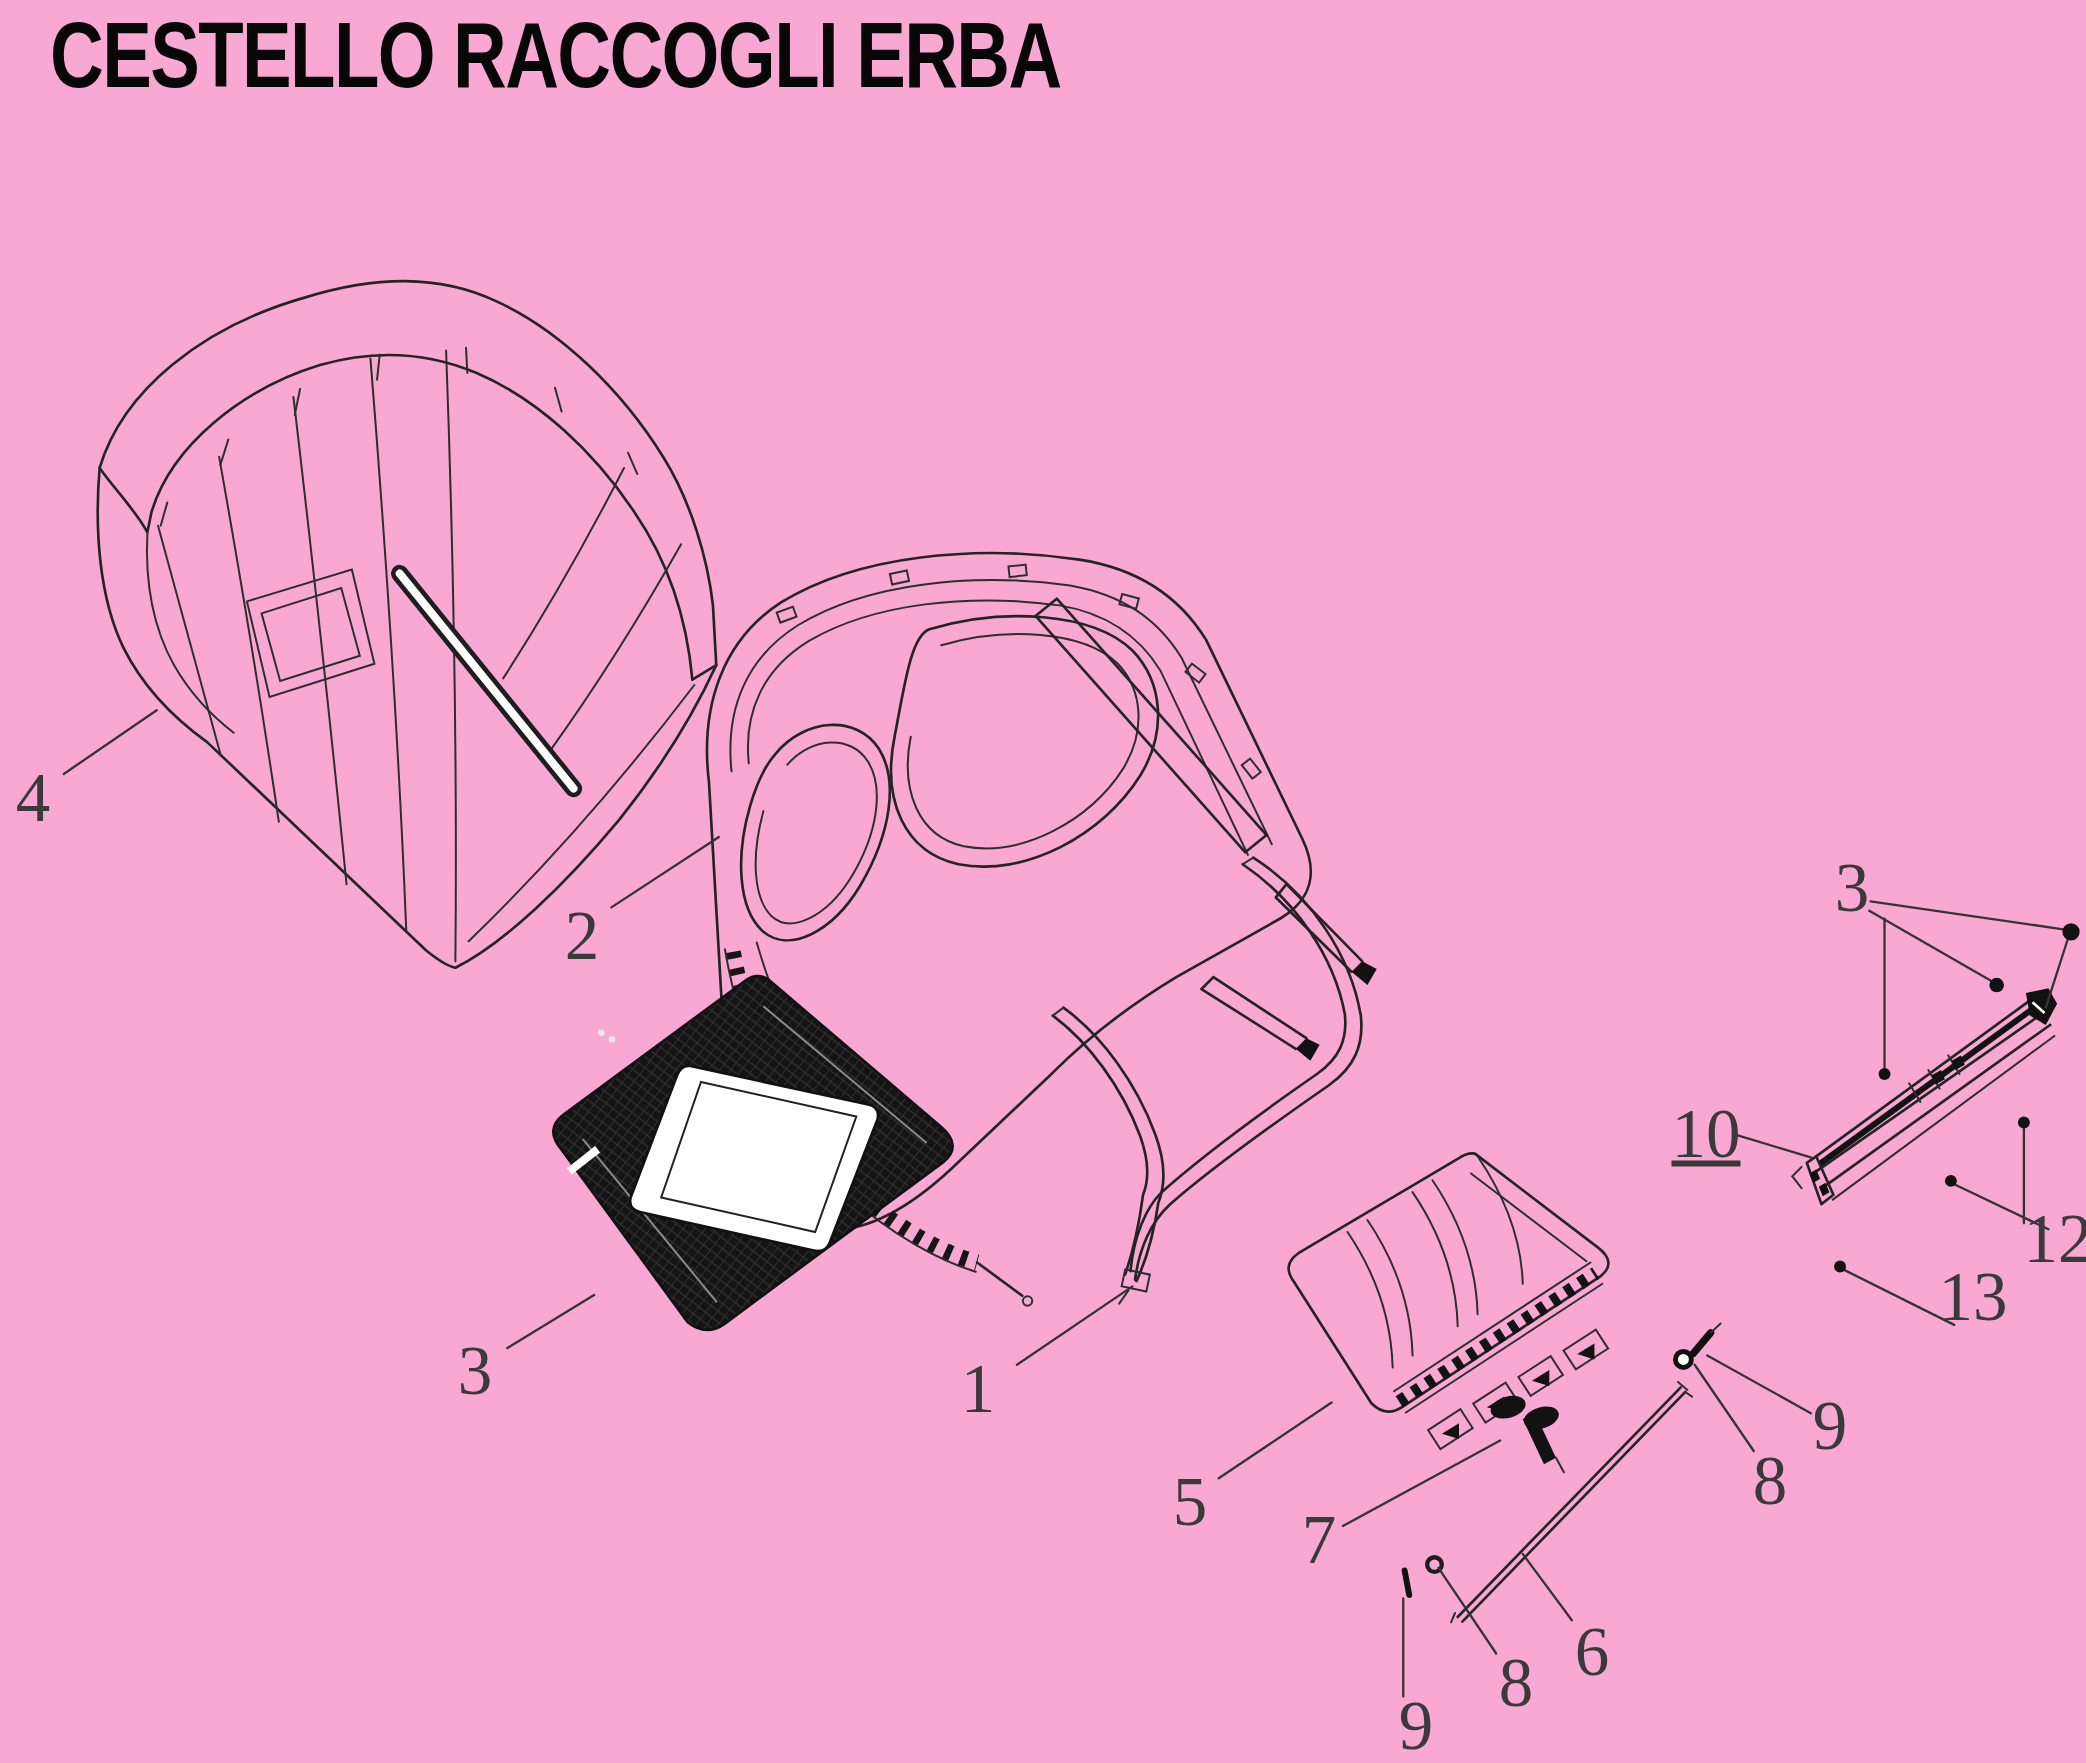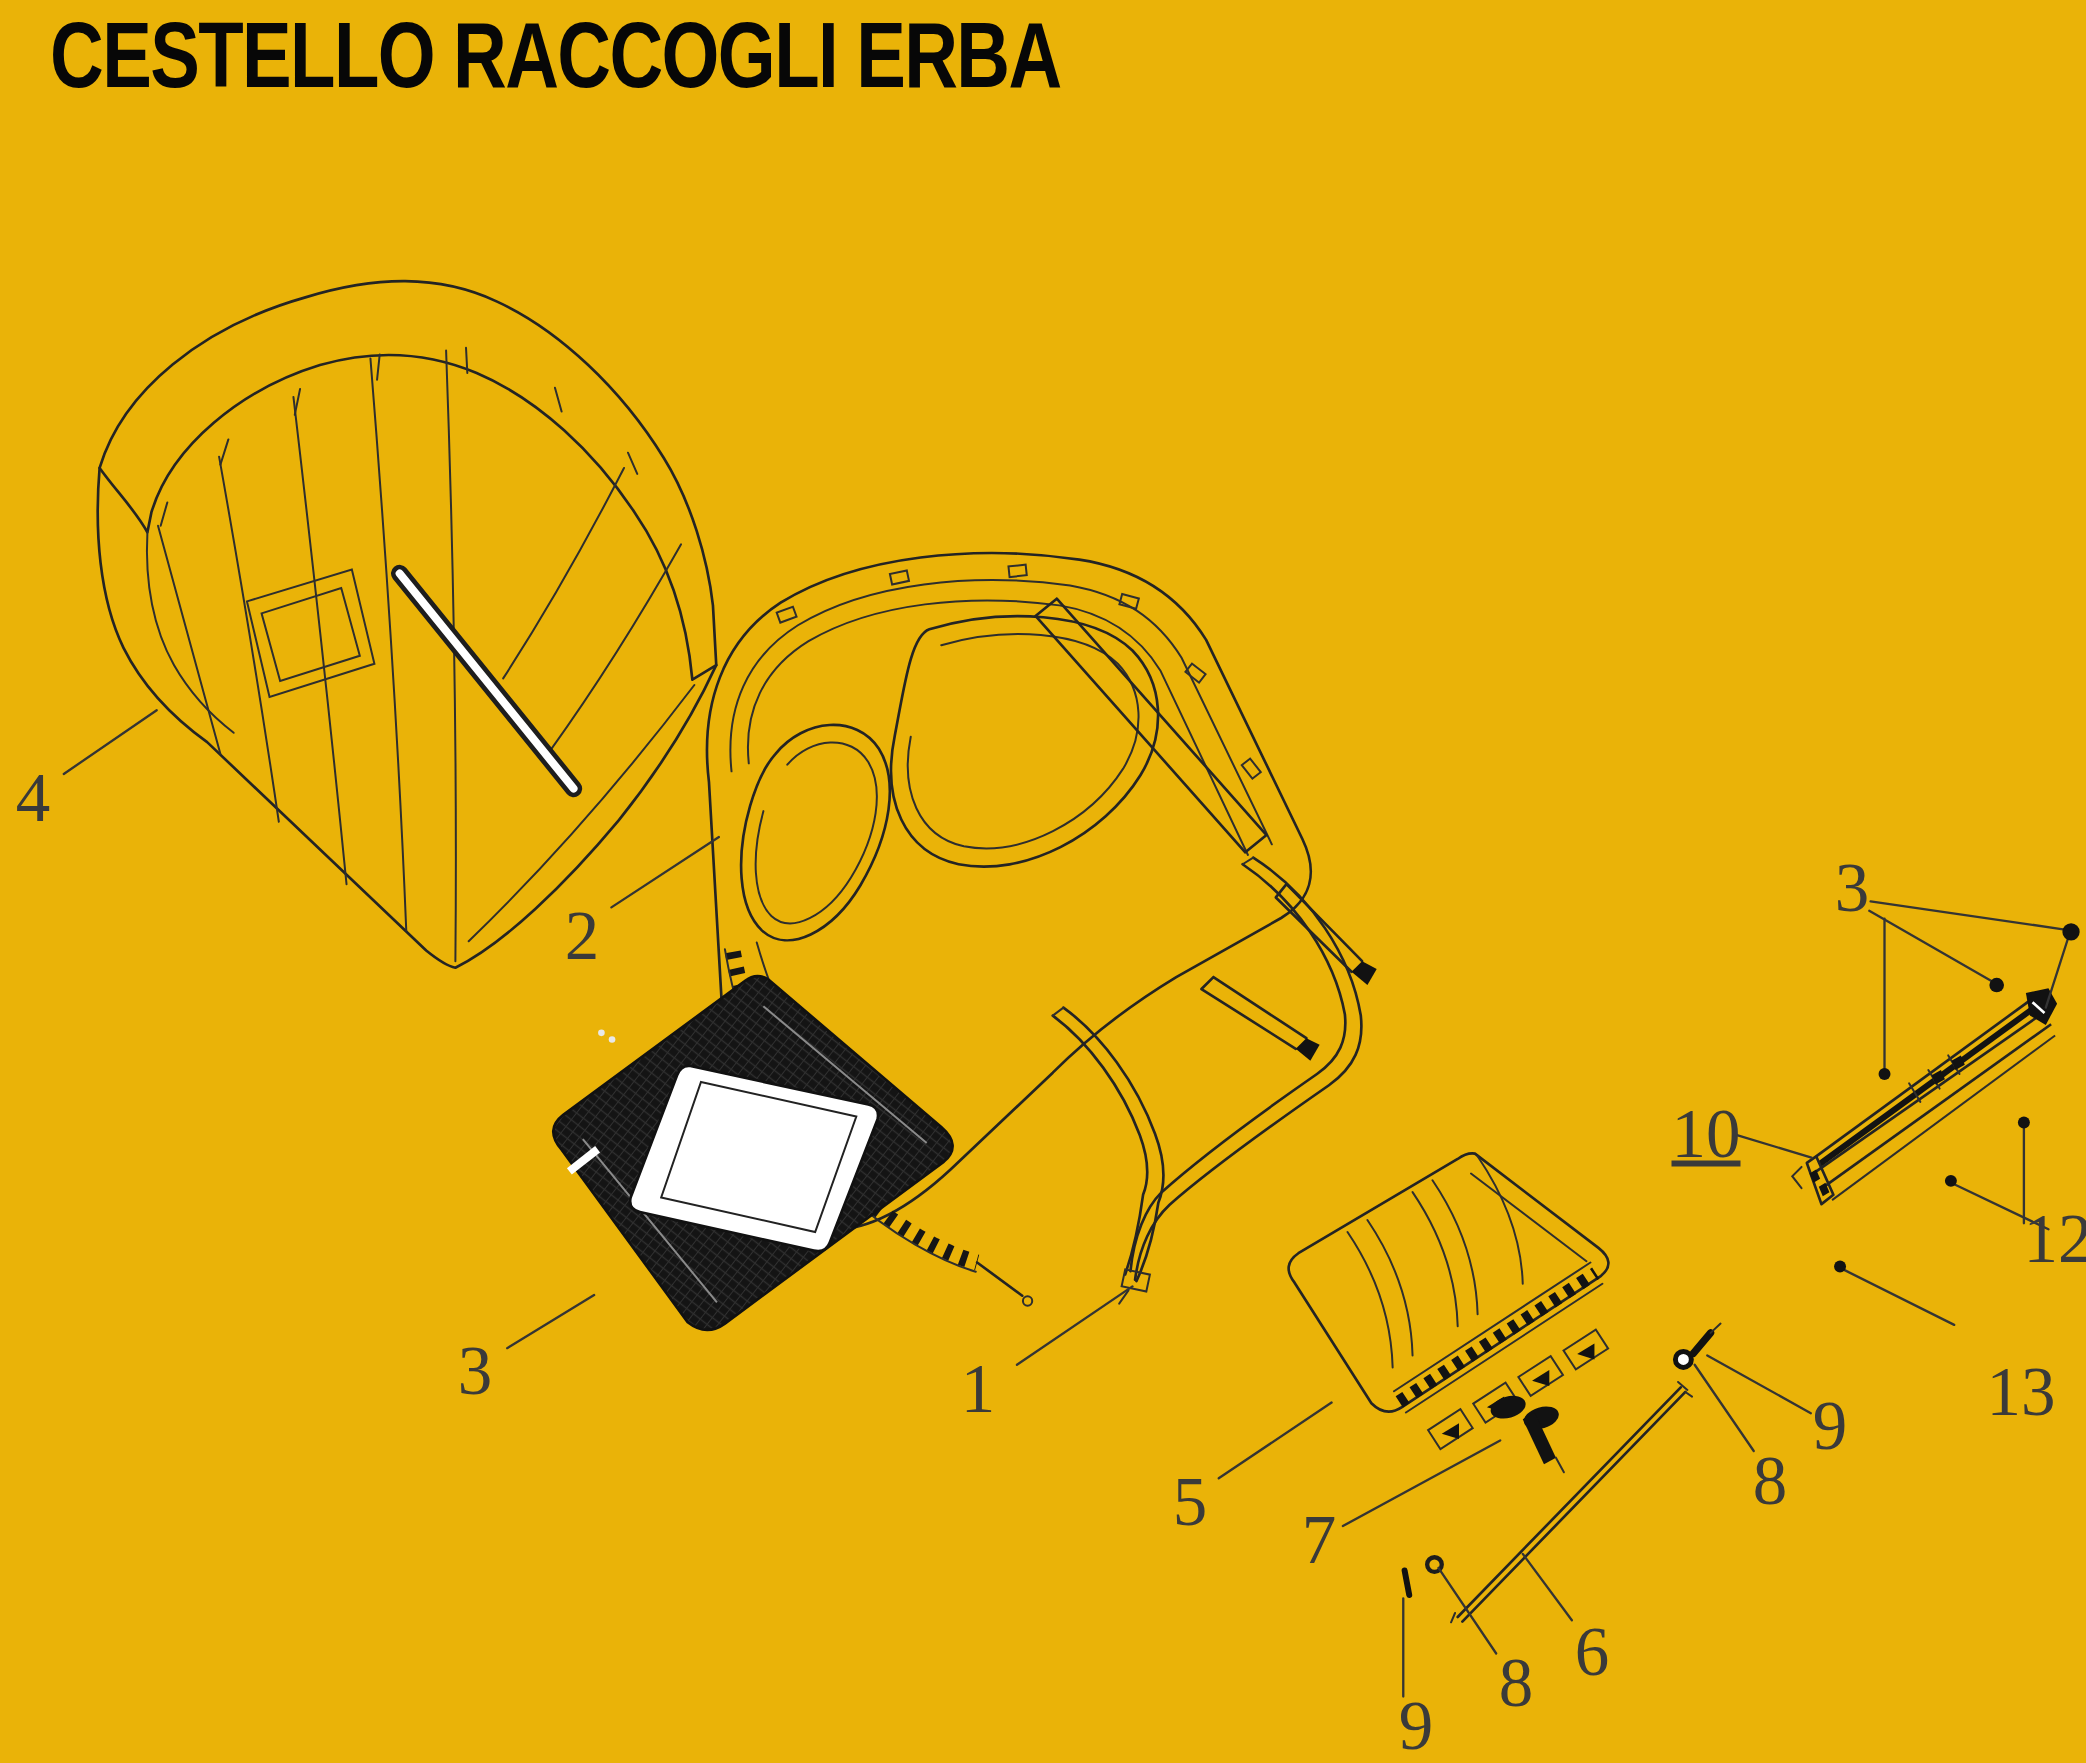--- a/index.html
+++ b/index.html
@@ -1,16 +1,16 @@
 <!DOCTYPE html>
 <html style="font-size:10.6px"><head>
 <meta charset="utf-8">
 <style>
   html,body{margin:0;padding:0;background:#ffffff;}
-  .stage{position:relative;width:2087px;height:1763px;background:#eab308;overflow:hidden;
+  .stage{position:relative;width:2087px;height:1763px;background:#f9a8d4;overflow:hidden;
          font-family:"Liberation Sans", sans-serif;}
   .title{position:absolute;left:50px;top:6.6px;font-size:93px;line-height:1.05;
          font-weight:800;color:#070707;letter-spacing:-2px;white-space:nowrap;
          transform:scaleX(0.80);transform-origin:0 0;}
   .callout{position:absolute;transform:translate(-50%,-50%);
            font-family:"Liberation Serif", serif;font-size:69px;font-weight:400;
            color:#3a3a3a;line-height:1;white-space:nowrap;}
   svg{position:absolute;left:0;top:0;}
   .ln{stroke:#242424;stroke-width:4;fill:none;stroke-linecap:round;stroke-linejoin:round;}
   .thin{stroke:#2e2e2e;stroke-width:3;fill:none;stroke-linecap:round;}
@@ -203,16 +203,16 @@
   <div class="callout" style="left:1190px;top:1502px;">5</div>
   <div class="callout" style="left:1592px;top:1652px;">6</div>
   <div class="callout" style="left:1319px;top:1540px;">7</div>
   <div class="callout" style="left:1516px;top:1683px;">8</div>
   <div class="callout" style="left:1416px;top:1726px;">9</div>
   <div class="callout" style="left:1770px;top:1481px;">8</div>
   <div class="callout" style="left:1830px;top:1426px;">9</div>
   <div class="callout" style="left:1706px;top:1134px;text-decoration:underline;">10</div>
   <div class="callout" style="left:1852px;top:888px;">3</div>
   <div class="callout" style="left:2058px;top:1239px;">12</div>
-  <div class="callout" style="left:1973px;top:1392px;margin-left:48px;">13</div>
+  <div class="callout" style="left:1973px;top:1297px;">13</div>
 
 </div>
 
 
 </body></html>

